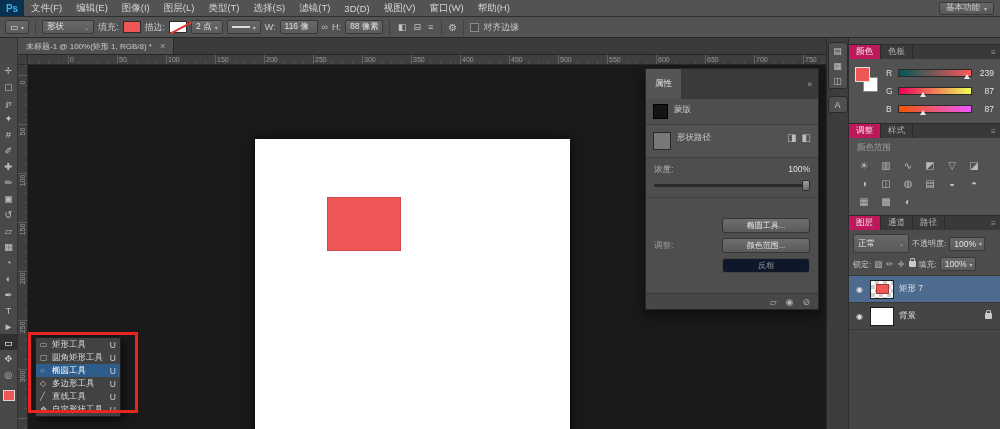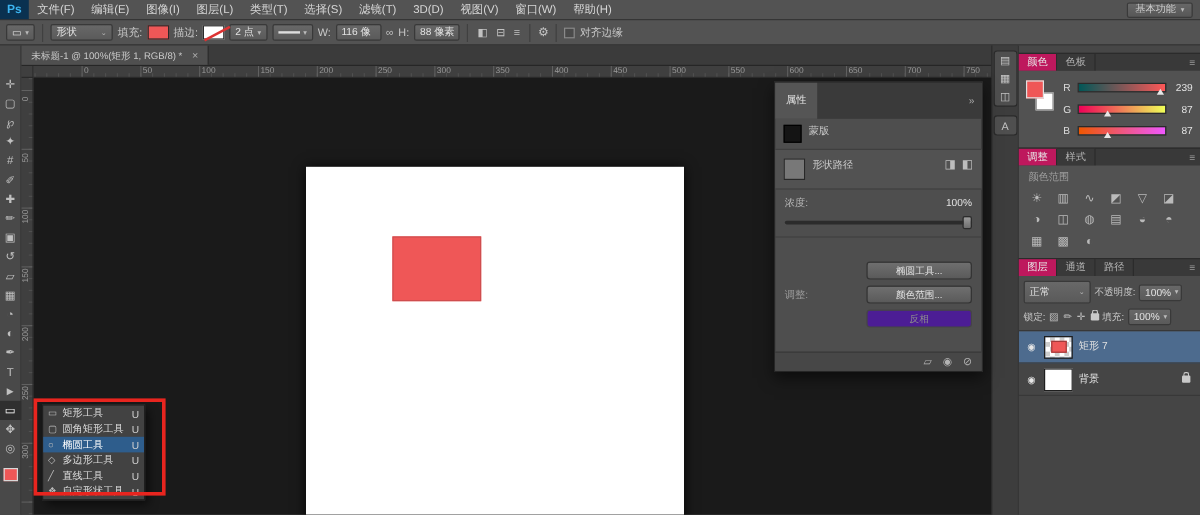--- a/index.html
+++ b/index.html
@@ -106,21 +106,21 @@
 .vr-icons{margin-left:auto;display:flex;gap:5px;font-size:10px;color:#bdbdbd}
 .pp-slider{padding:6px 8px 0}
 .pp-sl-head{display:flex;justify-content:space-between;color:#b5b5b5}
 .pp-val{color:#e2e2e2}
 .pp-track{position:relative;height:3px;background:#2b2b2b;border-radius:2px;margin:8px 0 10px}
 .knob{position:absolute;top:-4px;width:8px;height:11px;background:linear-gradient(#9c9c9c,#6e6e6e);border:1px solid #2c2c2c;border-radius:2px}
 .pp-adjust{display:flex;align-items:center;padding:20px 8px;gap:6px;border-top:1px solid #3f3f3f}
 .pp-adjust .lbl{color:#9b9b9b}
 .pp-buttons{margin-left:auto;display:flex;flex-direction:column;gap:5px}
 .pp-btn{width:88px;height:15px;display:flex;align-items:center;justify-content:center;background:linear-gradient(#6f6f6f,#5a5a5a);border:1px solid #343434;border-radius:3px;font-size:8px;color:#e2e2e2}
-.pp-btn.disabled{background:#4c1d95;color:#8d8d8d;border-color:#454545}
+.pp-btn.disabled{background:#0f172a;color:#8d8d8d;border-color:#454545}
 .pp-footer{height:16px;border-top:1px solid #393939;background:#474747;display:flex;align-items:center;justify-content:flex-end;gap:9px;padding:0 8px;color:#b3b3b3;font-size:9px}
 
 
 .flyout{position:absolute;left:35px;top:337px;width:86px;background:#424242;border:1px solid #1f1f1f;box-shadow:3px 4px 8px rgba(0,0,0,.6);z-index:45;font-size:8.5px}
 .fly-item{height:13px;display:flex;align-items:center;gap:3px;padding:0 4px;color:#dcdcdc;white-space:nowrap}
 .fly-item.sel{background:#2e5d8c;color:#fff}
 .fi-icon{width:9px;font-size:8px;color:#bbb;flex:0 0 9px}
 .fi-key{margin-left:auto;color:#cfcfcf}
 .annotation{position:absolute;left:28px;top:332px;width:110px;height:81px;border:3px solid #e8251f;z-index:50;pointer-events:none}
 </style>

